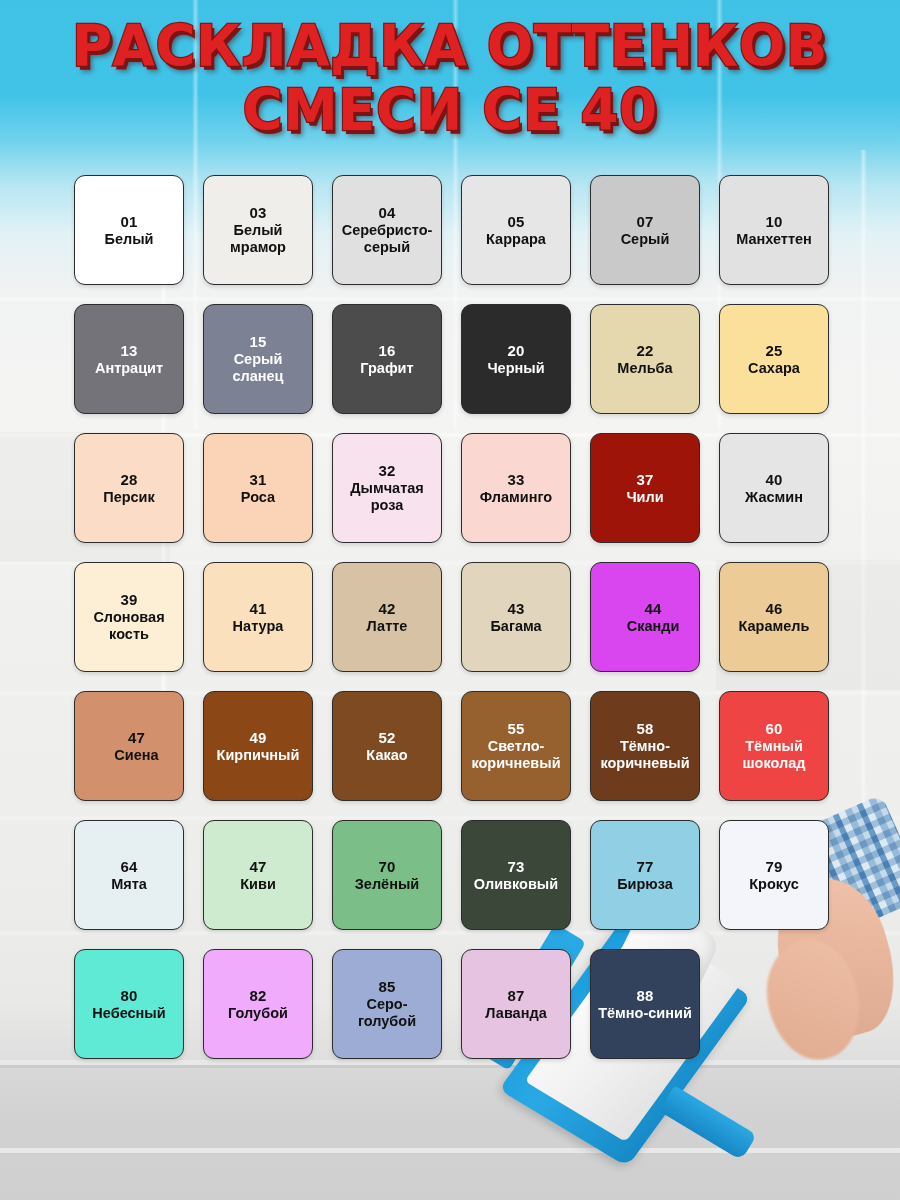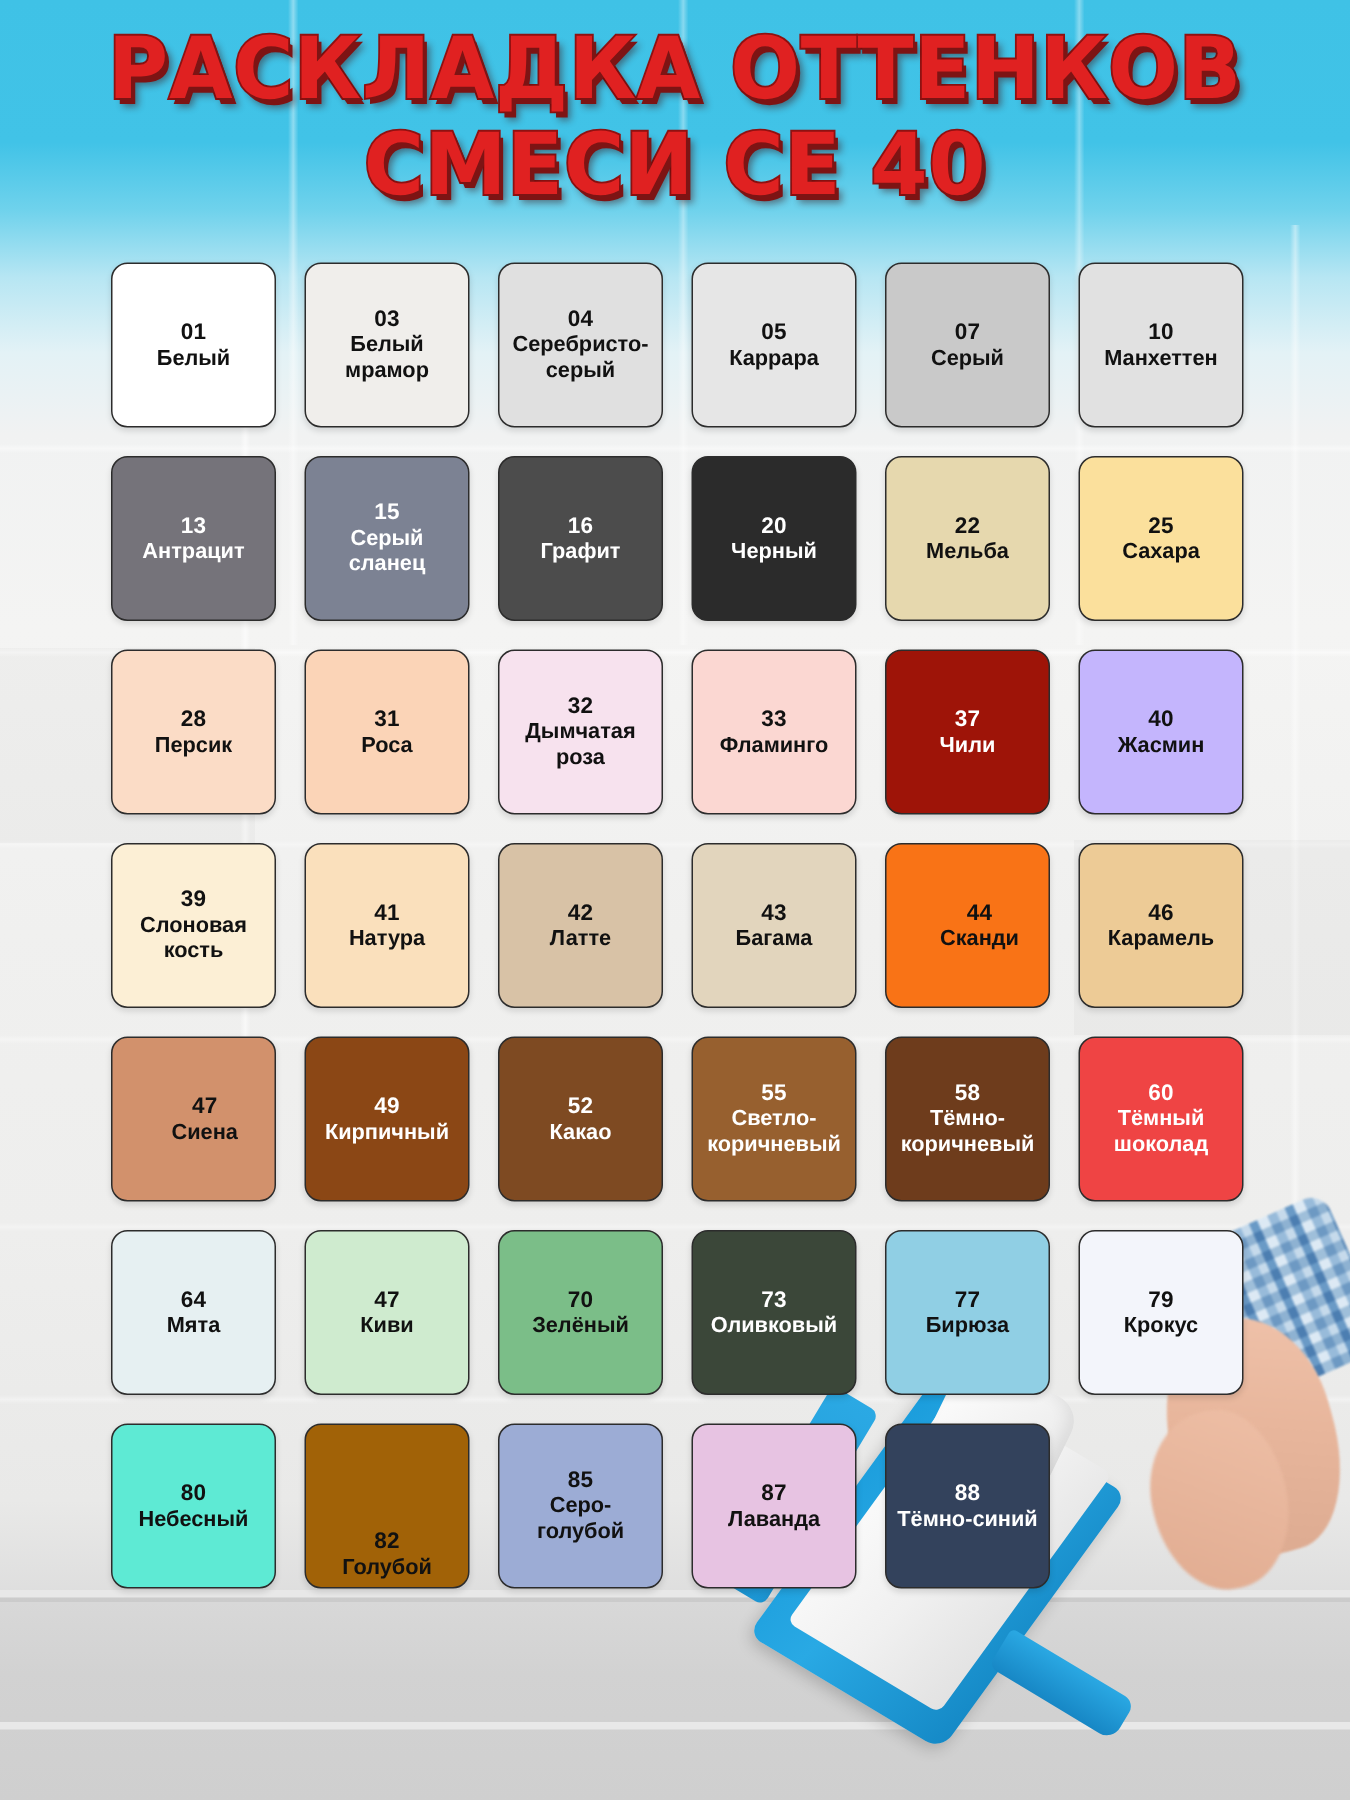--- a/index.html
+++ b/index.html
@@ -239,41 +239,41 @@
       <div class="sw-name">Дымчатая роза</div>
     </div>
     <div class="swatch light" style="background: rgb(251, 215, 210);">
       <div class="sw-code">33</div>
       <div class="sw-name">Фламинго</div>
     </div>
     <div class="swatch dark" style="background: rgb(158, 20, 8);">
       <div class="sw-code">37</div>
       <div class="sw-name">Чили</div>
     </div>
-    <div class="swatch light" style="background: #c4b5fd;">
+    <div class="swatch light" style="background: #e5e5e5;">
       <div class="sw-code">40</div>
       <div class="sw-name">Жасмин</div>
     </div>
     <div class="swatch light" style="background: rgb(252, 239, 213);">
       <div class="sw-code">39</div>
       <div class="sw-name">Слоновая кость</div>
     </div>
     <div class="swatch light" style="background: rgb(250, 224, 188);">
       <div class="sw-code">41</div>
       <div class="sw-name">Натура</div>
     </div>
     <div class="swatch light" style="background: rgb(216, 194, 166);">
       <div class="sw-code">42</div>
       <div class="sw-name">Латте</div>
     </div>
     <div class="swatch light" style="background: rgb(226, 213, 189);">
       <div class="sw-code">43</div>
       <div class="sw-name">Багама</div>
     </div>
-    <div class="swatch light" style="background: #f97316; padding-left: 21px;">
+    <div class="swatch light" style="background: #d946ef; padding-left: 21px;">
       <div class="sw-code">44</div>
       <div class="sw-name">Сканди</div>
     </div>
     <div class="swatch light" style="background: rgb(237, 203, 150);">
       <div class="sw-code">46</div>
       <div class="sw-name">Карамель</div>
     </div>
     <div class="swatch light" style="background: rgb(210, 145, 108); padding-left: 20px;">
       <div class="sw-code">47</div>
       <div class="sw-name">Сиена</div>
@@ -319,21 +319,21 @@
       <div class="sw-name">Бирюза</div>
     </div>
     <div class="swatch light" style="background: rgb(243, 245, 251);">
       <div class="sw-code">79</div>
       <div class="sw-name">Крокус</div>
     </div>
     <div class="swatch light" style="background: #5eead4;">
       <div class="sw-code">80</div>
       <div class="sw-name">Небесный</div>
     </div>
-    <div class="swatch light" style="background: #a16207; justify-content: flex-end;">
+    <div class="swatch light" style="background: #f0abfc;">
       <div class="sw-code">82</div>
       <div class="sw-name">Голубой</div>
     </div>
     <div class="swatch light" style="background: rgb(156, 172, 213);">
       <div class="sw-code">85</div>
       <div class="sw-name">Серо-голубой</div>
     </div>
     <div class="swatch light" style="background: rgb(231, 195, 226);">
       <div class="sw-code">87</div>
       <div class="sw-name">Лаванда</div>

